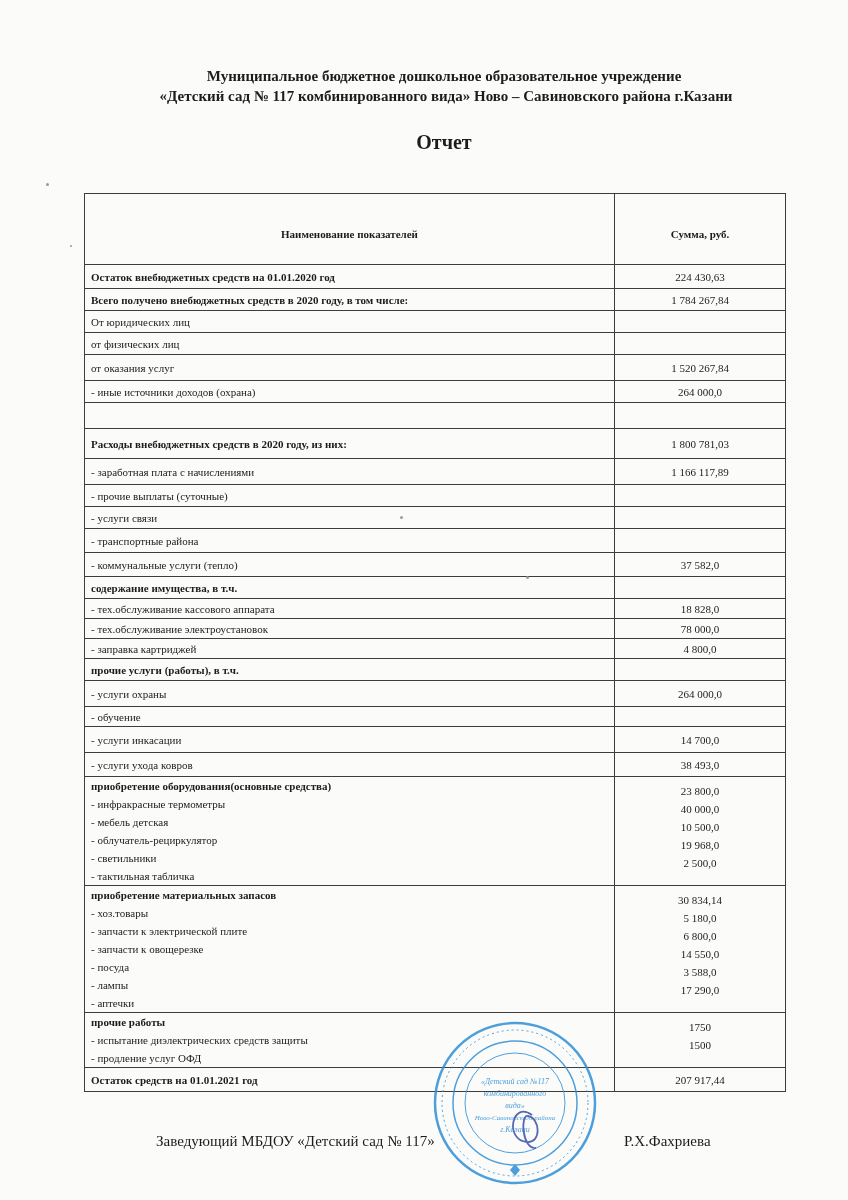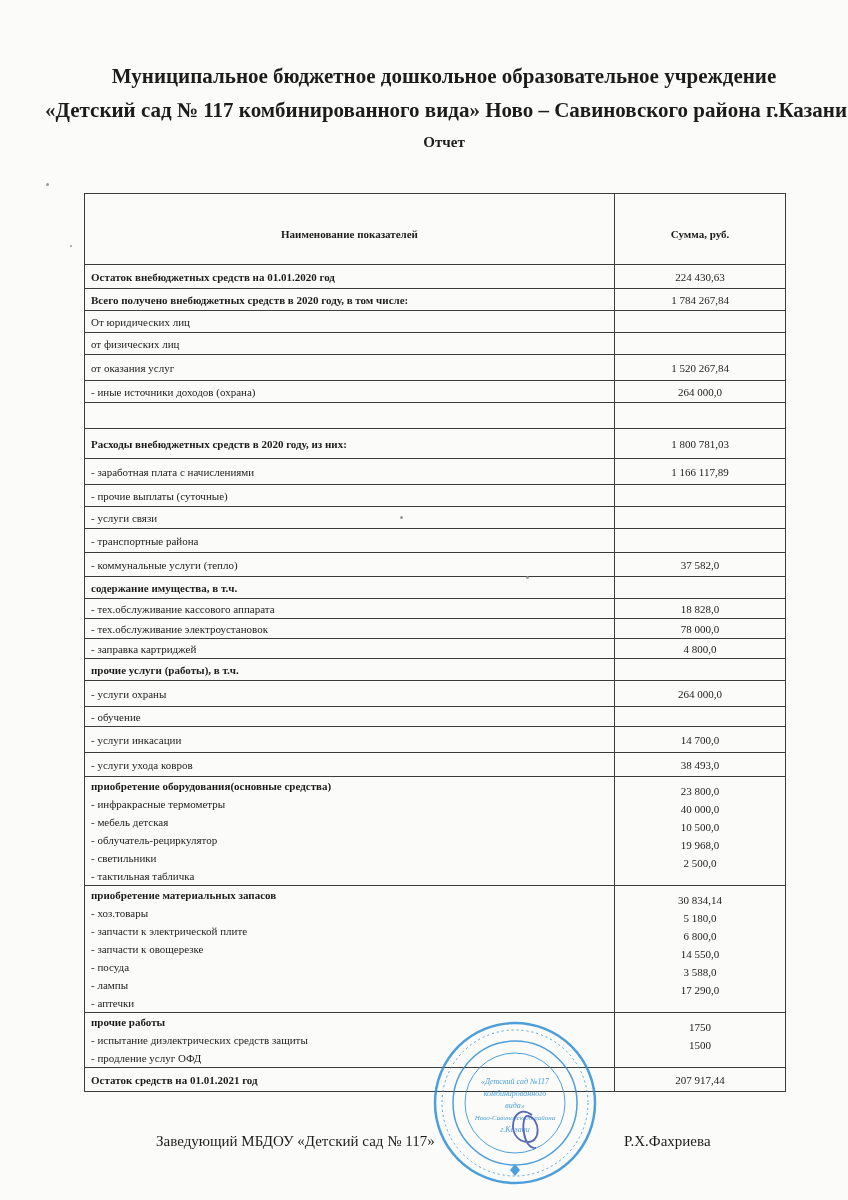--- a/index.html
+++ b/index.html
@@ -6,27 +6,27 @@
     body {
       width: 848px; height: 1200px; overflow: hidden;
       background: #fbfbf9;
       font-family: "Liberation Serif", "DejaVu Serif", serif;
       color: #1c1c1c;
       position: relative;
     }
     .page { position: absolute; left: 0; top: 0; width: 848px; height: 1200px; }
     .org {
       position: absolute; left: 0; width: 848px; text-align: center;
-      font-weight: bold; font-size: 21px; line-height: 20px;
+      font-weight: bold; font-size: 15px; line-height: 20px;
     }
     .org .l1 { display: block; padding-left: 40px; }
-    .org .l2 { display: block; padding-left: 44px; margin-top: 14px; }
+    .org .l2 { display: block; padding-left: 44px; }
     .title {
       position: absolute; left: 0; width: 848px; text-align: center;
-      font-weight: bold; font-size: 15px; line-height: 20px;
+      font-weight: bold; font-size: 20px; line-height: 20px;
     }
     .title .t1 { display: block; padding-left: 40px; }
     .title .t2 { display: block; padding-left: 44px; }
 
     table.report {
       position: absolute; left: 84px; top: 193px;
       width: 701px; border-collapse: collapse; table-layout: fixed;
       font-size: 11px;
     }
     table.report td {

